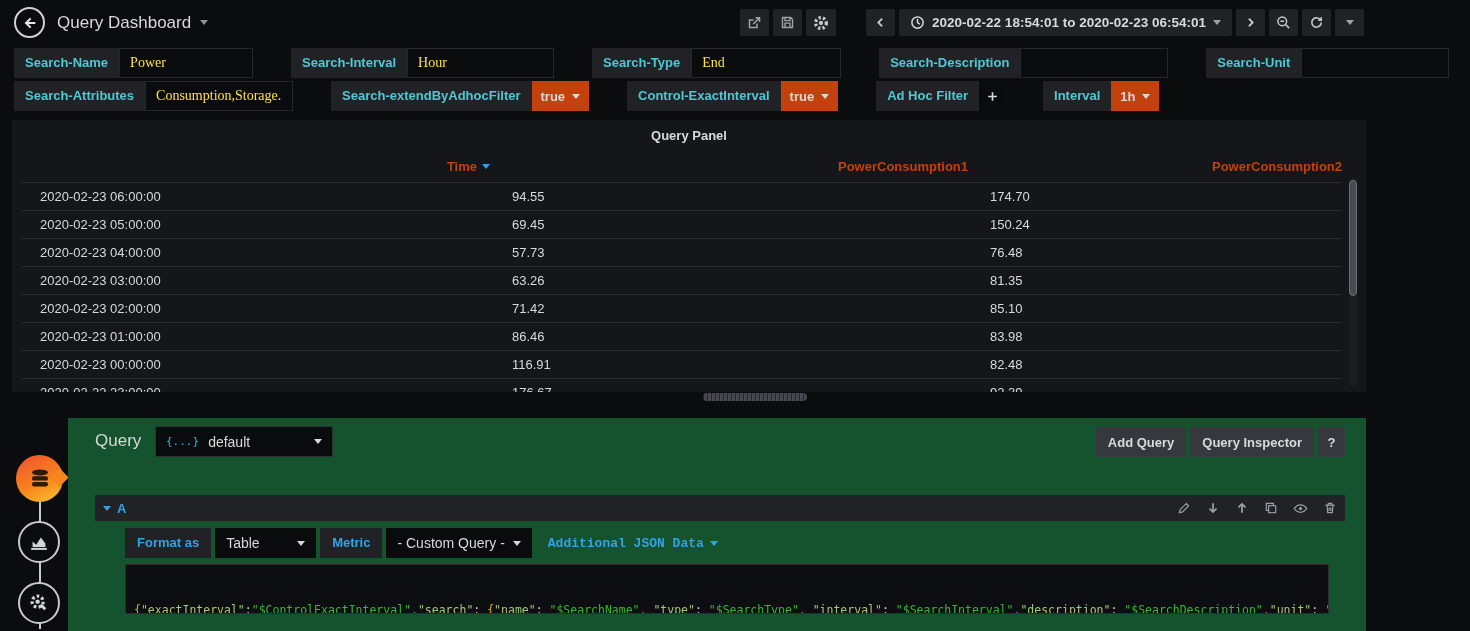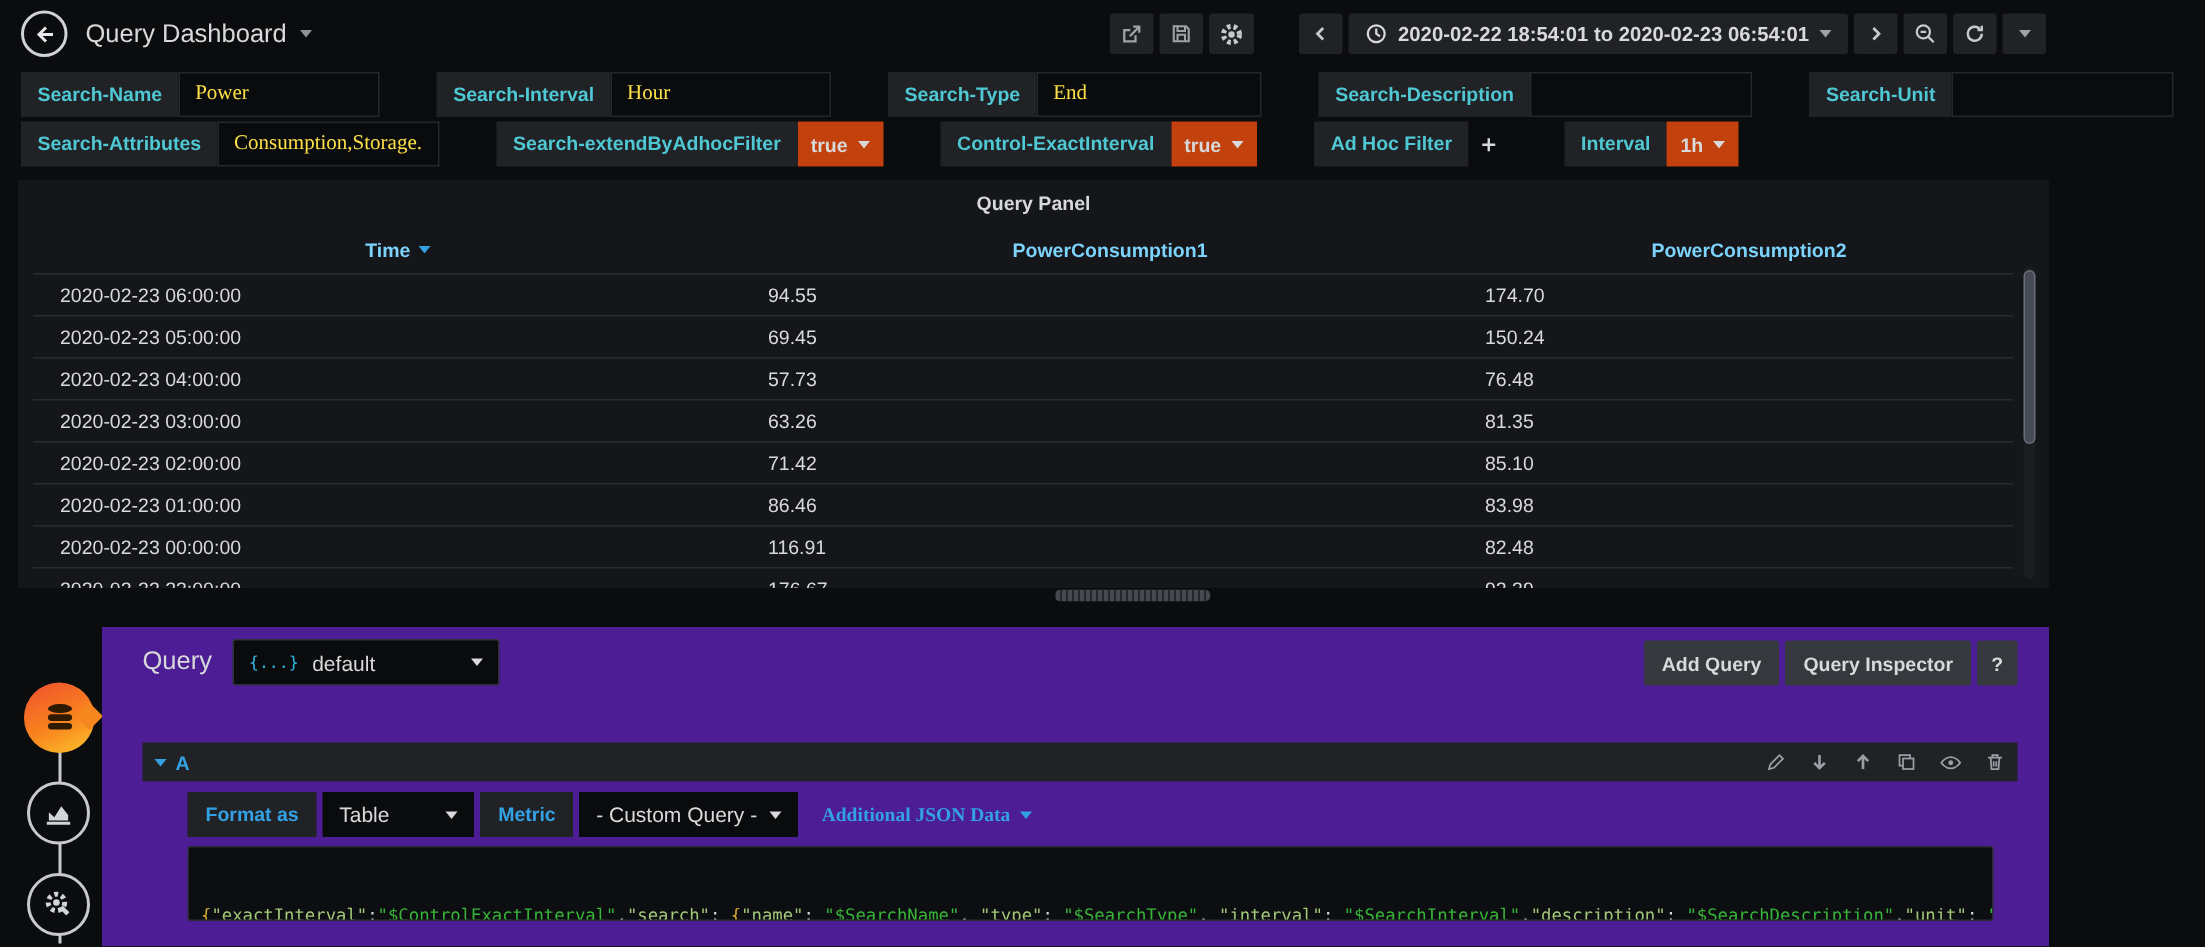--- a/index.html
+++ b/index.html
@@ -28,58 +28,58 @@
   .f-label { background:#202226; color:#4fc8d4; font-size:13px; font-weight:700; height:30px; line-height:30px; padding:0 11px; white-space:nowrap; }
   .f-input { background:#0a0b0d; border:1px solid #24272c; color:#fde047; height:30px; font-size:14px; padding:0 10px; font-family:Liberation Serif, serif; outline:none; }
   .f-select { background:#c2410c; color:#d8d9da; height:30px; display:flex; align-items:center; gap:7px; padding:0 9px; font-size:13px; font-weight:700; cursor:pointer; }
   .f-plus { background:#0a0b0d; width:26px; height:30px; color:#d8d9da; display:flex; align-items:center; justify-content:center; border:none; cursor:pointer; }
 
   
   .table-panel { position:absolute; left:12px; right:12px; top:120px; height:272px; background:#141619; overflow:hidden; }
   .panel-title { text-align:center; color:#d8d9da; font-size:13px; font-weight:700; padding-top:8px; height:32px; }
   table.qt { border-collapse:collapse; table-layout:fixed; margin-left:10px; width:calc(100% - 34px); }
   table.qt col.c1 { width:468px; } table.qt col.c2 { width:478px; }
-  table.qt th { text-align:center; color:#7dd3fc; font-size:13px; font-weight:700; height:30px; padding-left:18px; cursor:pointer; }
+  table.qt th { text-align:right; color:#c2410c; font-size:13px; font-weight:700; height:30px; padding-left:18px; cursor:pointer; }
   table.qt th.pc { padding-left:22px; }
   table.qt td { color:#d8d9da; font-size:13px; height:28px; padding-left:18px; border-top:1px solid #282b30; }
   table.qt td + td { padding-left:22px; }
   .sort-tri { color:#33a2e5; margin-left:5px; vertical-align:2px; }
   .v-track { position:absolute; top:58px; bottom:6px; right:9px; width:8px; background:#1b1d21; border-radius:4px; }
   .v-thumb { position:absolute; top:2px; left:0; width:8px; height:116px; background:#474b54; border:1px solid #6b6f78; border-radius:4px; cursor:pointer; }
   .h-pill { position:absolute; top:393px; left:703px; width:104px; height:8px; border-radius:4px; background:#45484e; background-image:repeating-linear-gradient(90deg,#25272b 0 1px,transparent 1px 4px); cursor:pointer; }
 
   
   .rail { position:absolute; left:12px; top:455px; width:56px; height:176px; }
   .rail-line { position:absolute; left:27px; top:24px; width:2px; height:150px; background:#c7c9cb; }
   .rail-item { position:absolute; border-radius:50%; display:flex; align-items:center; justify-content:center; cursor:pointer; }
   .ri-queries { left:4px; top:0; width:47px; height:47px; background:linear-gradient(155deg,#f0542d 5%,#f8821e 55%,#fcc52c 100%); }
   .ri-queries::after { content:""; position:absolute; right:-3px; top:16px; width:13px; height:13px; background:#f6871f; transform:rotate(45deg); }
   .ri-ring { width:42px; height:42px; border:2px solid #c7c9cb; background:#0b0c0e; color:#d2d4d6; }
   .ri-viz { left:6px; top:66px; }
   .ri-settings { left:6px; top:127px; }
 
   
-  .editor-panel { position:absolute; left:68px; right:12px; top:418px; bottom:0; background:#4c1d95; }
+  .editor-panel { position:absolute; left:68px; right:12px; top:418px; bottom:0; background:#14532d; }
   .q-title { position:absolute; left:27px; top:13px; font-size:17px; font-weight:500; color:#d8d9da; }
   .ds-select { position:absolute; left:87px; top:8px; width:178px; height:31px; background:#0a0b0d; border:1px solid #2c3235; border-radius:2px; display:flex; align-items:center; padding:0 10px; gap:9px; cursor:pointer; }
   .ds-glyph { color:#33b5e5; font-family:"DejaVu Sans Mono",monospace; font-size:11px; }
   .ds-name { font-size:14px; color:#d8d9da; flex:1; }
   .hdr-buttons { position:absolute; right:21px; top:9px; display:flex; gap:4px; }
   .gbtn { background:#35383d; border:none; border-radius:2px; color:#d8d9da; font-size:13px; font-weight:700; height:30px; padding:0 12px; display:flex; align-items:center; cursor:pointer; font-family:"Liberation Sans",sans-serif; }
   .gbtn.help { width:27px; padding:0; justify-content:center; }
   .row-a { position:absolute; left:27px; right:21px; top:77px; height:26px; background:#202226; display:flex; align-items:center; padding:0 8px; }
   .row-a .ref-caret { color:#33a2e5; margin-right:6px; }
   .ref-id { color:#33a2e5; font-size:13px; font-weight:700; cursor:pointer; }
   .row-a-icons { margin-left:auto; display:flex; gap:15px; color:#9aa0a6; }
   .row-a-icons .ibtn { background:none; border:none; color:#9aa0a6; cursor:pointer; padding:0; }
   .fmt-row { position:absolute; left:57px; top:110px; display:flex; align-items:center; gap:4px; }
   .c-label { background:#202226; color:#33a2e5; font-size:13px; font-weight:700; height:30px; line-height:30px; padding:0 12px; }
   .c-select { background:#0a0b0d; height:30px; display:flex; align-items:center; gap:8px; color:#d8d9da; font-size:14px; padding:0 11px; cursor:pointer; }
   .c-select.w-table { width:101px; justify-content:space-between; }
-  .add-json { color:#33a2e5; font-size:13px; font-weight:700; display:flex; align-items:center; gap:6px; margin-left:12px; background:none; border:none; cursor:pointer; font-family:Liberation Serif, serif; }
+  .add-json { color:#33a2e5; font-size:13px; font-weight:700; display:flex; align-items:center; gap:6px; margin-left:12px; background:none; border:none; cursor:pointer; font-family:Liberation Mono, monospace; }
   .code-box { position:absolute; left:57px; right:37px; top:146px; height:50px; background:#0c0e11; border:1px solid #2a2d31; border-radius:2px; padding:5px 8px; font-family:"DejaVu Sans Mono",monospace; font-size:11.5px; line-height:16px; white-space:pre; overflow:hidden; cursor:text; }
   .tk-key { color:#a3c878; } .tk-val { color:#39b539; } .tk-punc { color:#d8d9da; }
   .tk-brace { color:#d7ab2e; }
 </style>
 </head>
 <body>
 
 <div id="root">
 
   <div class="navbar">

